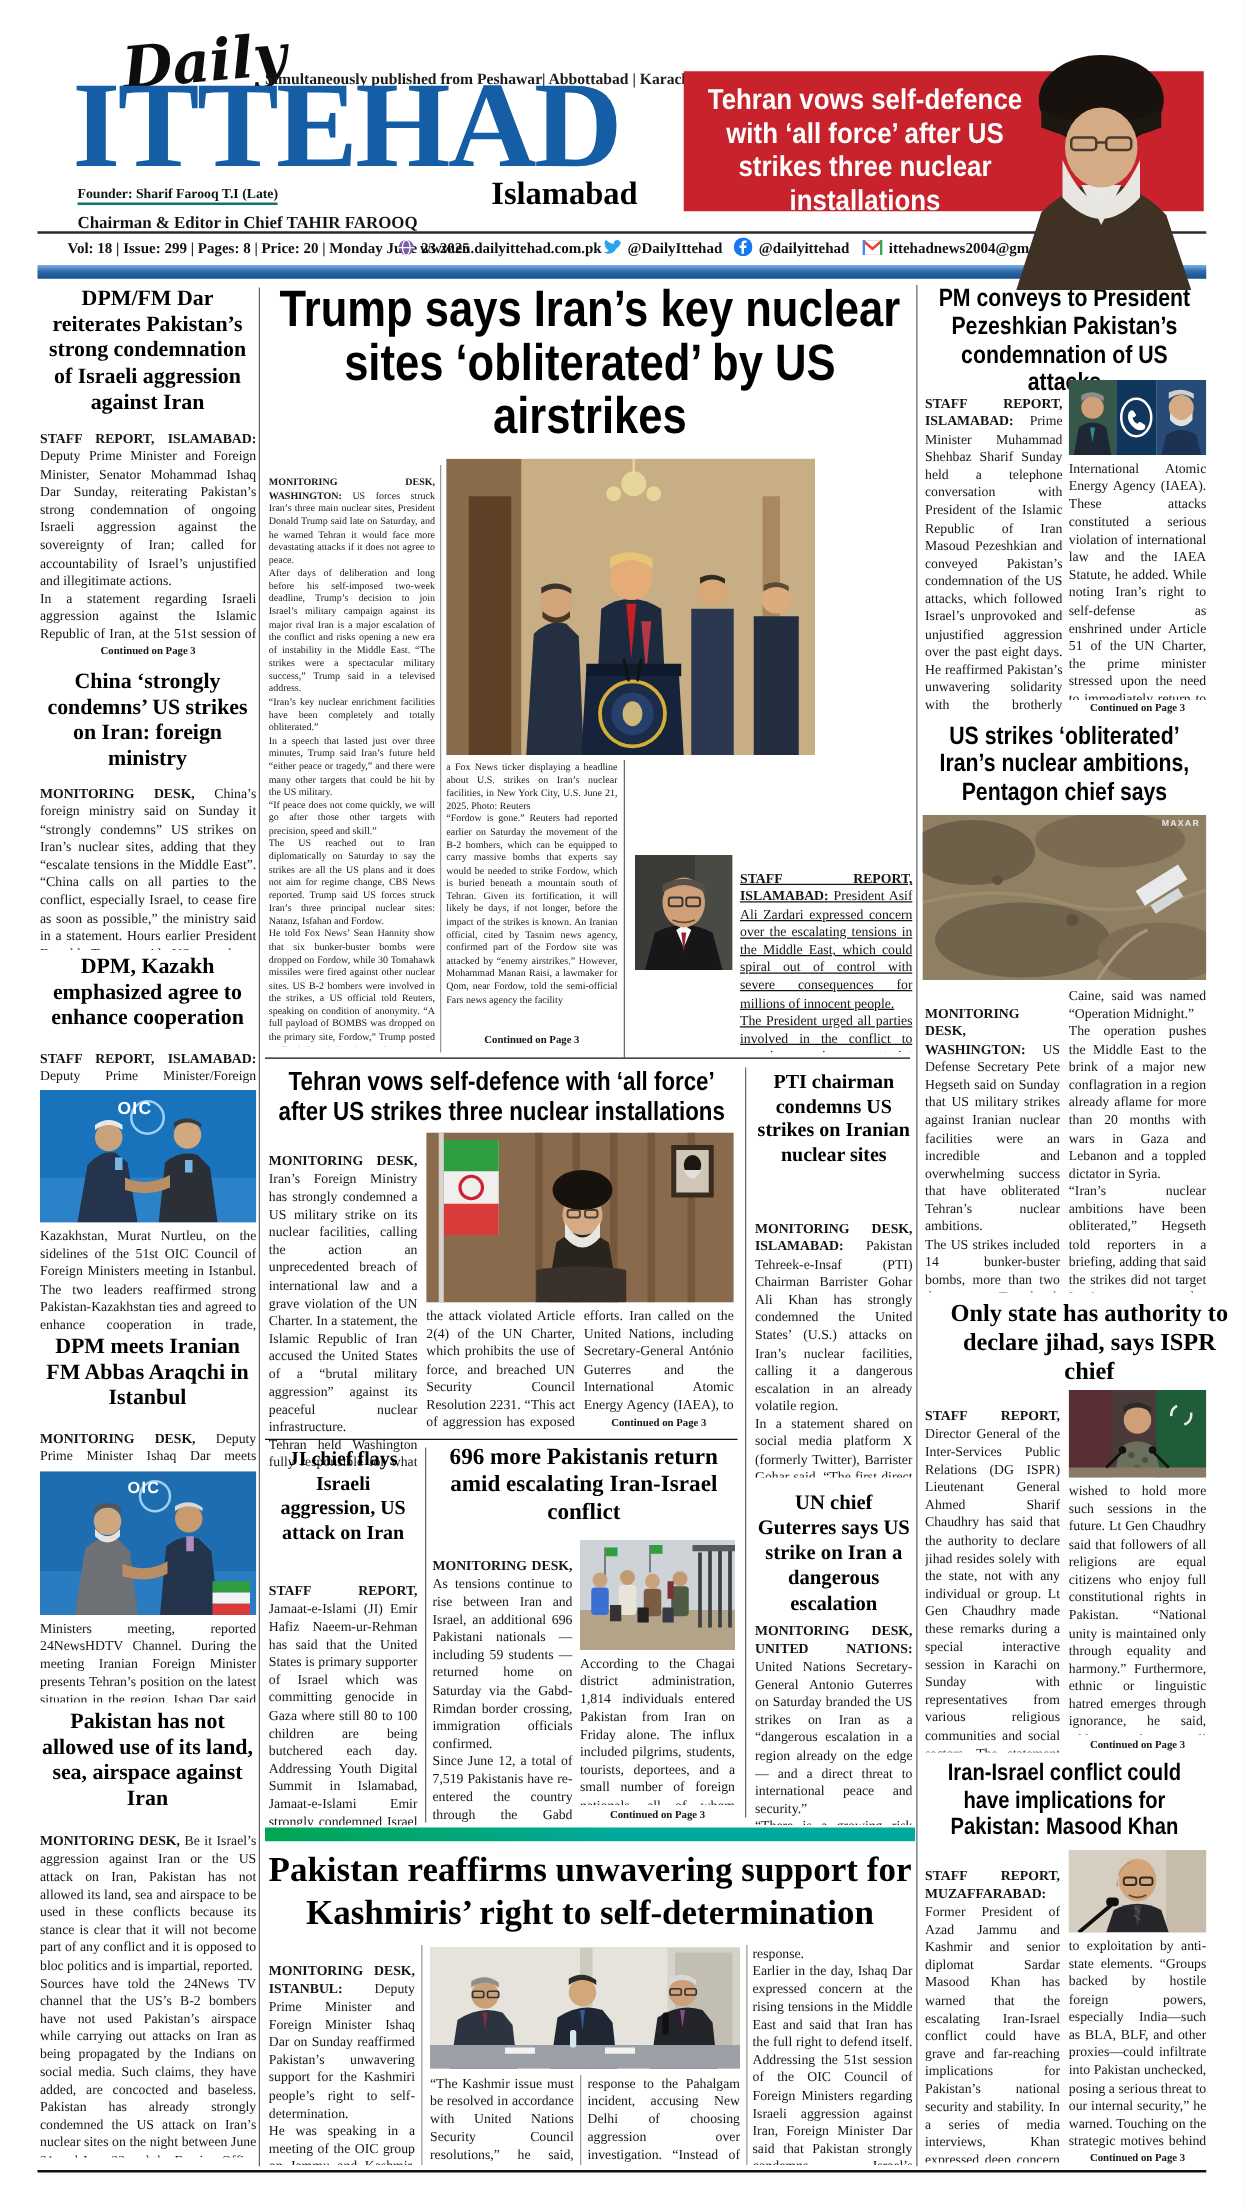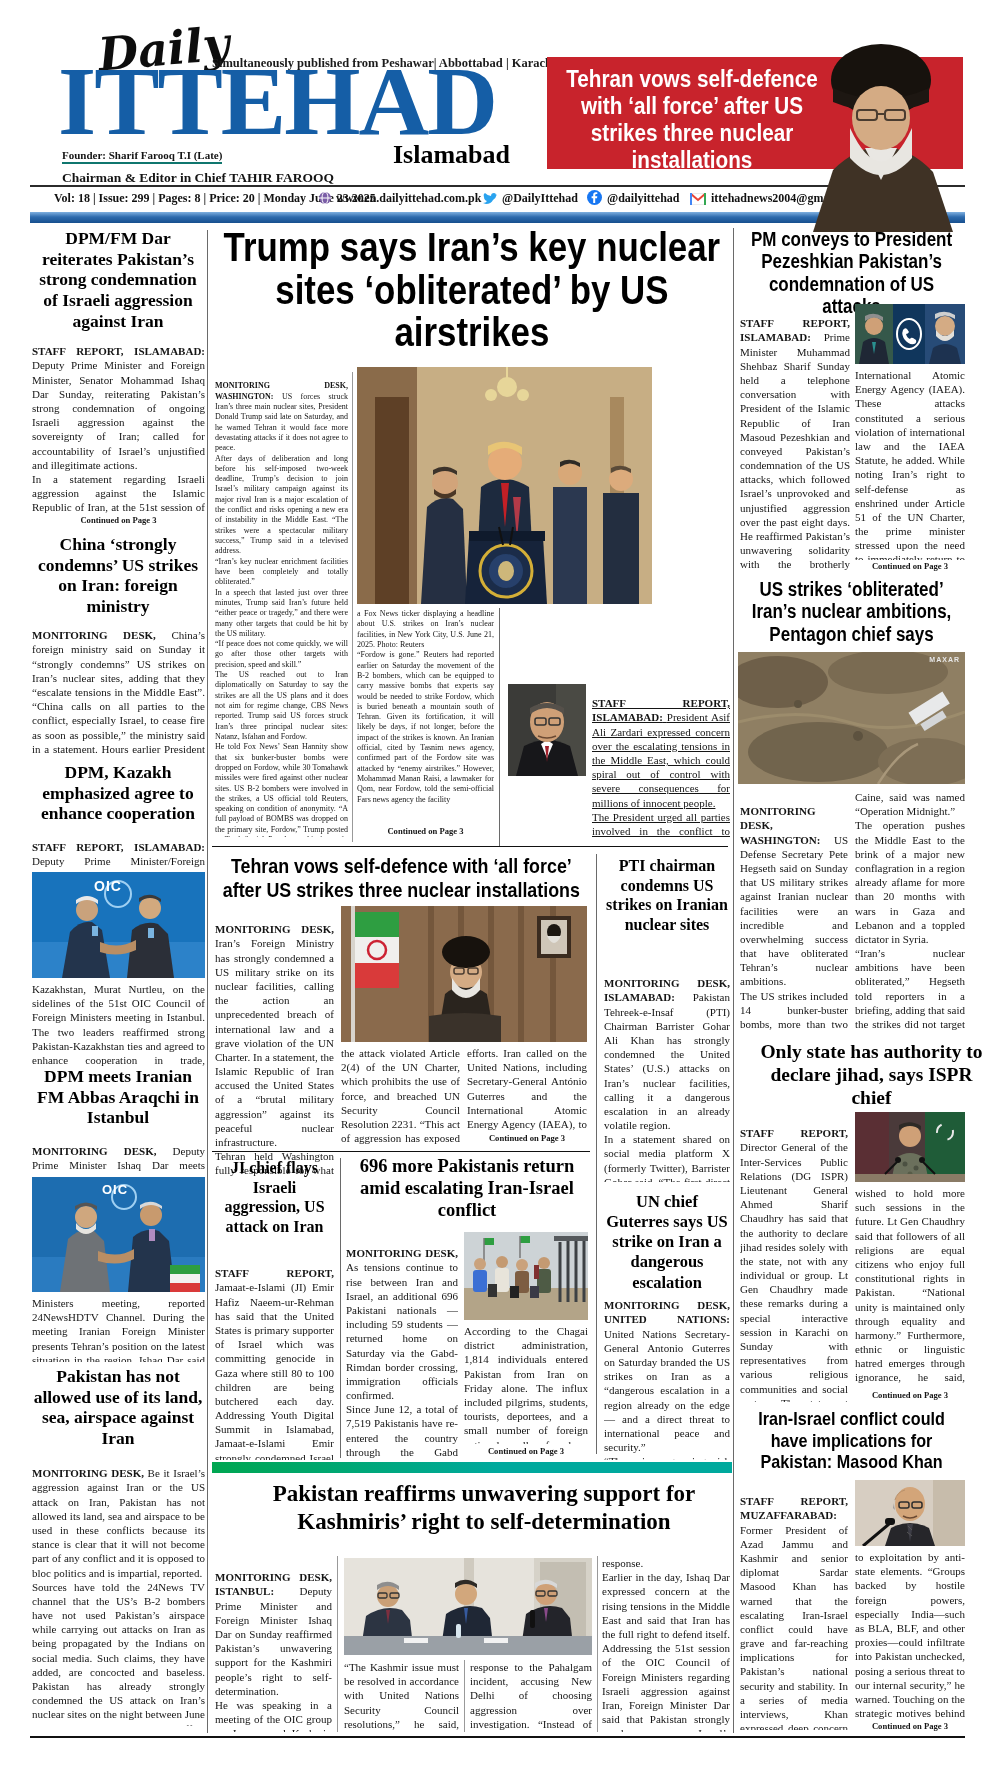--- a/index.html
+++ b/index.html
@@ -345,21 +345,21 @@
   <div class="abs body-text" style="left:464px;top:1324px;width:124px;height:120px;">According to the Chagai district administration, 1,814 individuals entered Pakistan from Iran on Friday alone. The influx included pilgrims, students, tourists, deportees, and a small number of foreign nationals, all of whom crossed through the Taftan border. Deputy Commissioner of Chagai, Atta-ul-Munim Baloch, stated that among the returnees were 428 pilgrims, 655 students,</div>
   <div class="abs cont" style="left:464px;top:1446px;width:124px;">Continued on Page 3</div>
 
   <div class="abs hl-serif" style="left:604px;top:1192px;width:126px;font-size:16.5px;line-height:1.22;">UN chief Guterres says US strike on Iran a dangerous escalation</div>
   <div class="abs body-text" style="left:604px;top:1284px;width:126px;height:176px;">
     <b class="lead">MONITORING DESK, UNITED NATIONS:</b> <span>United Nations Secretary-General Antonio Guterres on Saturday branded the US strikes on Iran as a “dangerous escalation in a region already on the edge — and a direct threat to international peace and security.”
 “There is a growing risk that this conflict could rapidly get out of control — with catastrophic consequences for civilians, the region, and the world,” Guterres said in a statement. “At this perilous hour, it is critical to avoid a spiral of chaos. There is no military solution. The only path forward is diplomacy. The only hope is peace,” he said.</span>
   </div>
 
   <div class="abs" style="left:212px;top:1462px;width:520px;height:11px;background:linear-gradient(90deg,#00a651 0%,#00a99d 55%,#00a99d 100%);"></div>
-  <div class="abs hl-serif" style="left:224px;top:1480px;width:520px;font-size:23px;line-height:1.22;">Pakistan reaffirms unwavering support for Kashmiris’ right to self-determination</div>
+  <div class="abs hl-serif" style="left:212px;top:1480px;width:520px;font-size:28px;line-height:1.22;">Pakistan reaffirms unwavering support for Kashmiris’ right to self-determination</div>
   <div class="abs body-text" style="left:215px;top:1556px;width:117px;height:176px;">
     <b class="lead">MONITORING DESK, ISTANBUL:</b> <span>Deputy Prime Minister and Foreign Minister Ishaq Dar on Sunday reaffirmed Pakistan’s unwavering support for the Kashmiri people’s right to self-determination.
 He was speaking in a meeting of the OIC group on Jammu and Kashmir, held in Istanbul, Türkiye. “The human rights violations are taking place in Indian-occupied Kashmir on daily basis and Kashmiris have endured decades of oppression,” Dar said.
 He emphasized that both the Kashmiri and Palestinian people are engaged in struggles for their legitimate rights.</span>
   </div>
   <div class="photo" style="left:344px;top:1558px;width:248px;height:97px;">
     <svg viewBox="0 0 248 97" preserveAspectRatio="none">
       <rect width="248" height="97" fill="#e6e3dc"></rect>
       <rect x="190" y="0" width="58" height="97" fill="#d6d2c8"></rect>
       <rect x="196" y="4" width="46" height="80" fill="#c3beb2"></rect>

